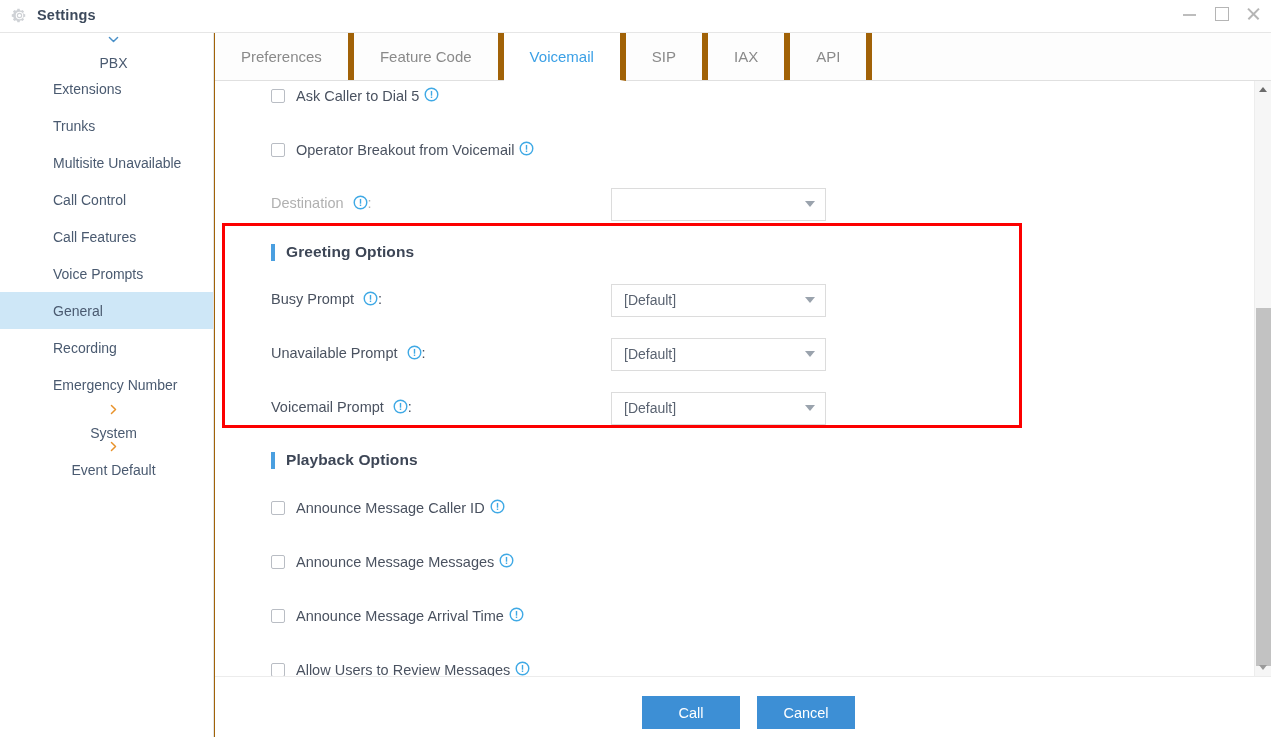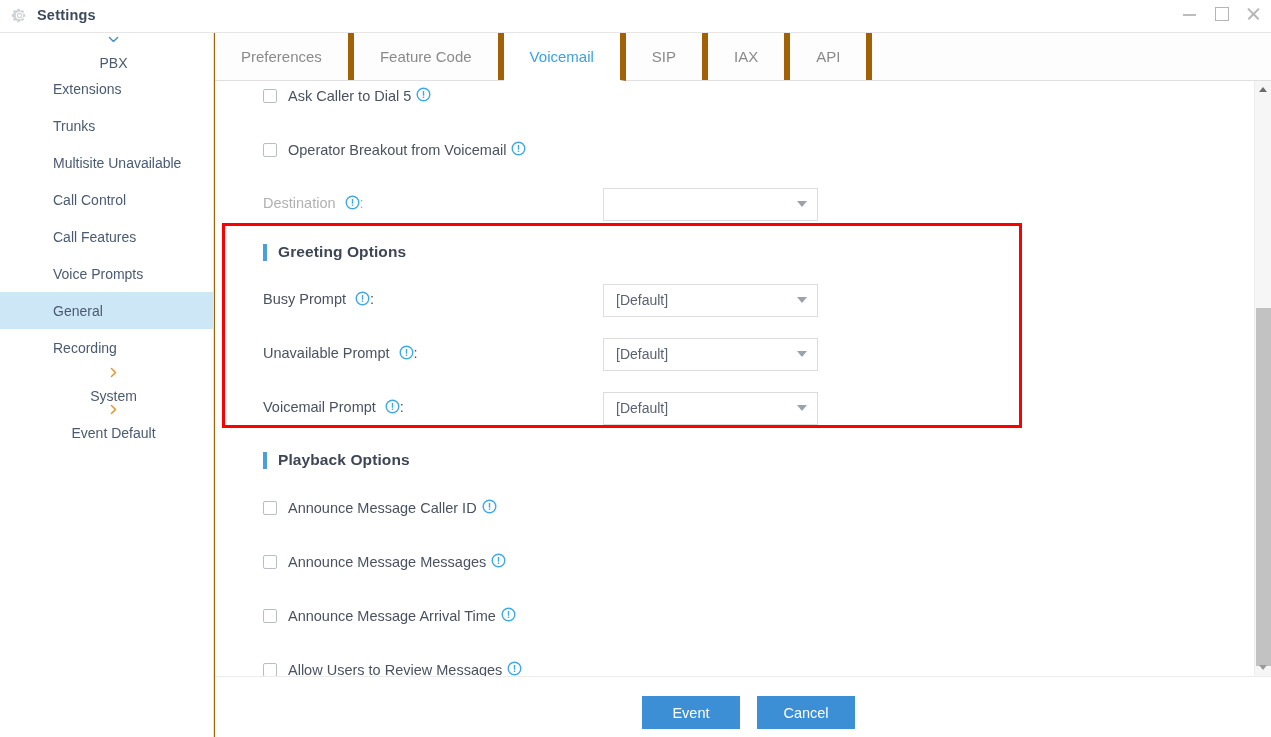--- a/index.html
+++ b/index.html
@@ -102,21 +102,21 @@
     width: 1056px; height: 595px;
     background: #ffffff;
     overflow: hidden;
   }
   #scrollview {
     position: absolute; left: 0; top: 0;
     width: 1014px; height: 595px;
     overflow: hidden;
   }
   #inner {
-    position: absolute; left: 0; top: -12px; width: 1014px; padding-left: 24px;
+    position: absolute; left: 8px; top: -12px; width: 1014px; padding-left: 24px;
   }
 
   .cb-row { height: 54px; padding-left: 24px; display: flex; align-items: center; }
   .checkbox {
     width: 14px; height: 14px; flex: none;
     border: 1.5px solid #b9bdc4; border-radius: 2px;
     background: #ffffff; margin-right: 11px;
   }
   .cb-label { font-size: 14.5px; color: #4a5260; white-space: nowrap; }
 
@@ -260,20 +260,23 @@
       </div>
       <div class="nav-item child">
         <span>Voice Prompts</span>
       </div>
       <div class="nav-item child selected">
         <span>General</span>
       </div>
       <div class="nav-item child">
         <span>Recording</span>
       </div>
+      <div class="nav-item child">
+        <span>Emergency Number</span>
+      </div>
       <div class="nav-item group">
         <span class="chev">
           <svg width="13" height="13" viewBox="0 0 16 16">
             <path d="M5.5 3 L10.5 8 L5.5 13" fill="none" stroke="#e8922a" stroke-width="1.8" stroke-linecap="round" stroke-linejoin="round"></path>
           </svg>
         </span>
         <span>System</span>
       </div>
       <div class="nav-item group">
         <span class="chev">
@@ -463,18 +466,18 @@
         <span class="tri-up"></span>
       </div>
     <div id="sb-thumb"></div>
     <div class="sb-arrow sb-down">
         <span class="tri-down"></span>
       </div>
   </div>
 
   <div id="footer">
     <div id="footer-btns">
-      <button class="btn">Event</button>
+      <button class="btn">Call</button>
       <button class="btn">Cancel</button>
     </div>
   </div>
 
 </div>
 
 </body></html>

